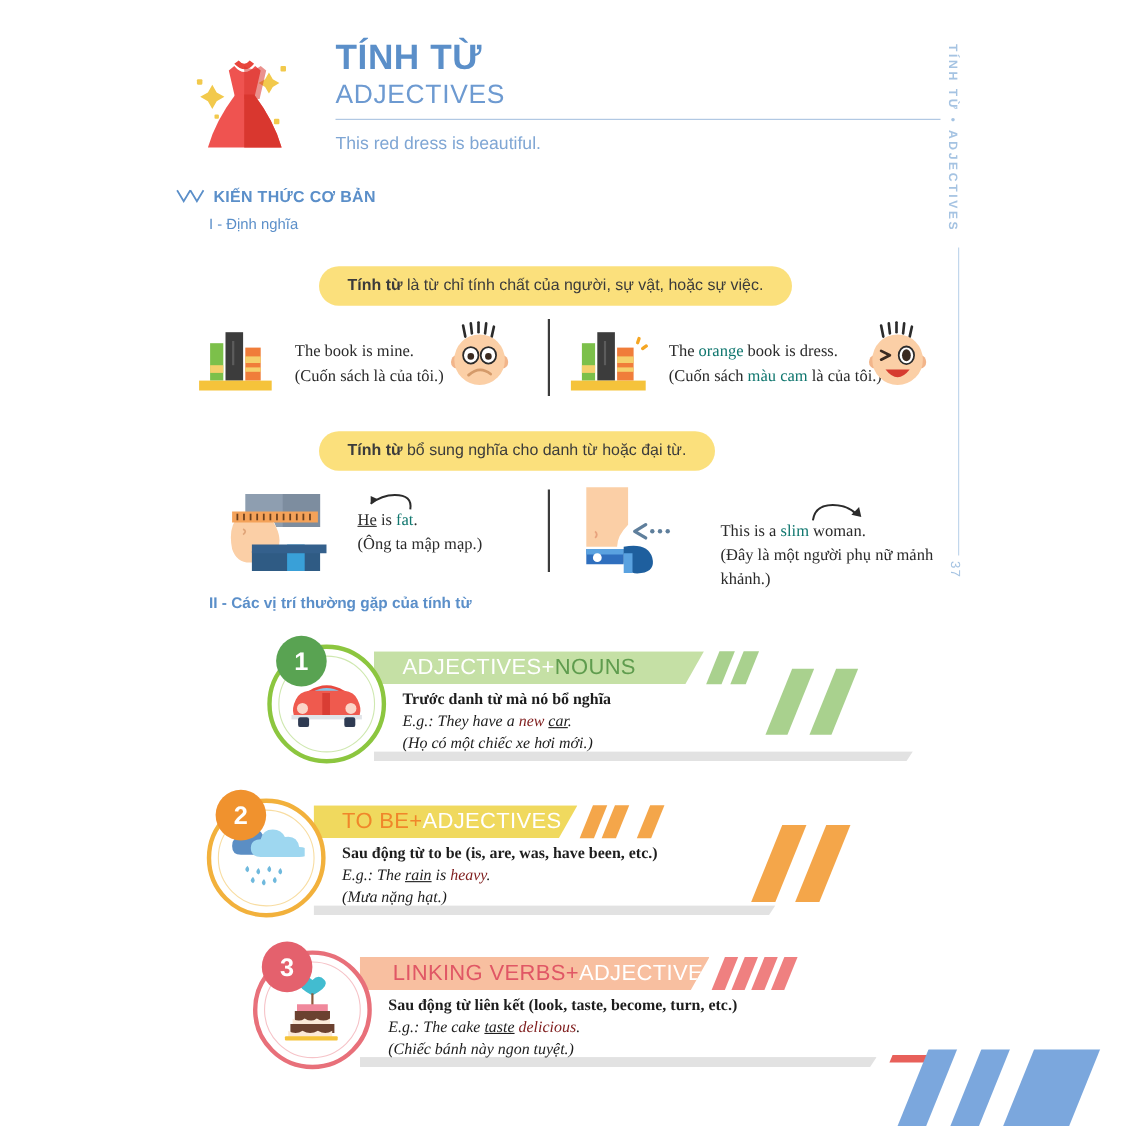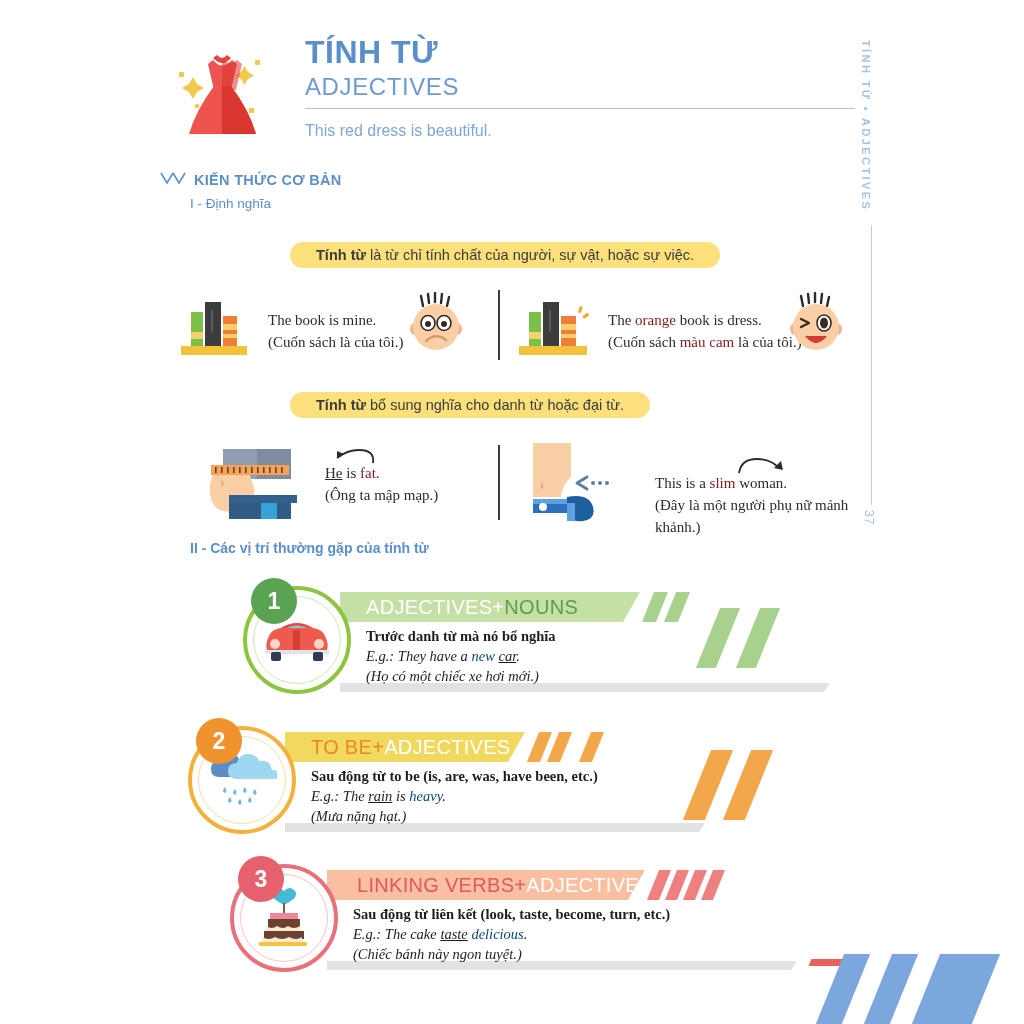--- a/index.html
+++ b/index.html
@@ -54,41 +54,41 @@
   }
   .sub-heading-2 {
     position: absolute; left: 190px; top: 540px;
     font-size: 14px; font-weight: bold; color: #5b8fc9;
   }
 
   
   .pill {
     position: absolute; background: #fbe07c; border-radius: 22px;
     display: flex; align-items: center; justify-content: center;
-    font-size: 14.5px; color: #3b3b3b; padding: 0 26px; height: 26px;
+    font-size: 14.5px; color: #3b3b3b; padding: 0 26px; height: 36px;
     white-space: nowrap;
   }
   .pill b { font-weight: bold; }
   #pill1 { left: 290px; top: 242px; }
   #pill2 { left: 290px; top: 392px; }
 
   
   .ex-row { position: absolute; width: 700px; height: 90px; }
   #exrow1 { left: 165px; top: 288px; }
   #exrow2 { left: 165px; top: 443px; }
   .divider-v { position: absolute; width: 2px; background: #3c3c3c; }
   #div1 { left: 498px; top: 290px; height: 70px; }
   #div2 { left: 498px; top: 445px; height: 75px; }
 
   .ex-text {
     position: absolute;
     font-family: "Liberation Serif", serif;
     font-size: 15px; color: #2b2b2b; line-height: 1.45;
   }
-  .ex-text .hl { color: #7f1d1d; }
+  .ex-text .hl { color: #0f766e; }
   .ex-text .ul { text-decoration: underline; }
 
   
   .card { position: absolute; width: 680px; height: 122px; }
   #card1 { left: 243px; top: 578px; }
   #card2 { left: 188px; top: 718px; }
   #card3 { left: 230px; top: 856px; }
 
   .card-ring {
     position: absolute; left: 0; top: 8px;
@@ -119,21 +119,21 @@
     background: #e2e2e2;
     clip-path: polygon(0 0, 100% 0, calc(100% - 6px) 100%, 0 100%);
   }
   .card-body {
     position: absolute; left: 26px; top: 34px; width: 440px;
     font-family: "Liberation Serif", serif; line-height: 1.38;
   }
   .card-body .l1 { font-size: 14.5px; font-weight: bold; color: #1d1d1d; }
   .card-body .l2 { font-size: 14.5px; font-style: italic; color: #1d1d1d; }
   .card-body .l3 { font-size: 14.5px; font-style: italic; color: #1d1d1d; }
-  .card-body .hl { color: #0c4a6e; }
+  .card-body .hl { color: #7f1d1d; }
   .card-body .ul { text-decoration: underline; }
 
   .stripe { position: absolute; transform: skewX(-22deg); }
 
   
   .blue-ribbon { position: absolute; right: 0; bottom: 0; width: 220px; height: 70px; overflow: hidden; }
   .blue-ribbon i { position: absolute; bottom: -10px; height: 110px; width: 26px; transform: skewX(-22deg); background: #7ba7dd; }
   .red-tick { position:absolute; right: 178px; bottom: 58px; width: 36px; height: 7px; transform: skewX(-22deg); background:#e8605a; }
 </style>
 </head>

